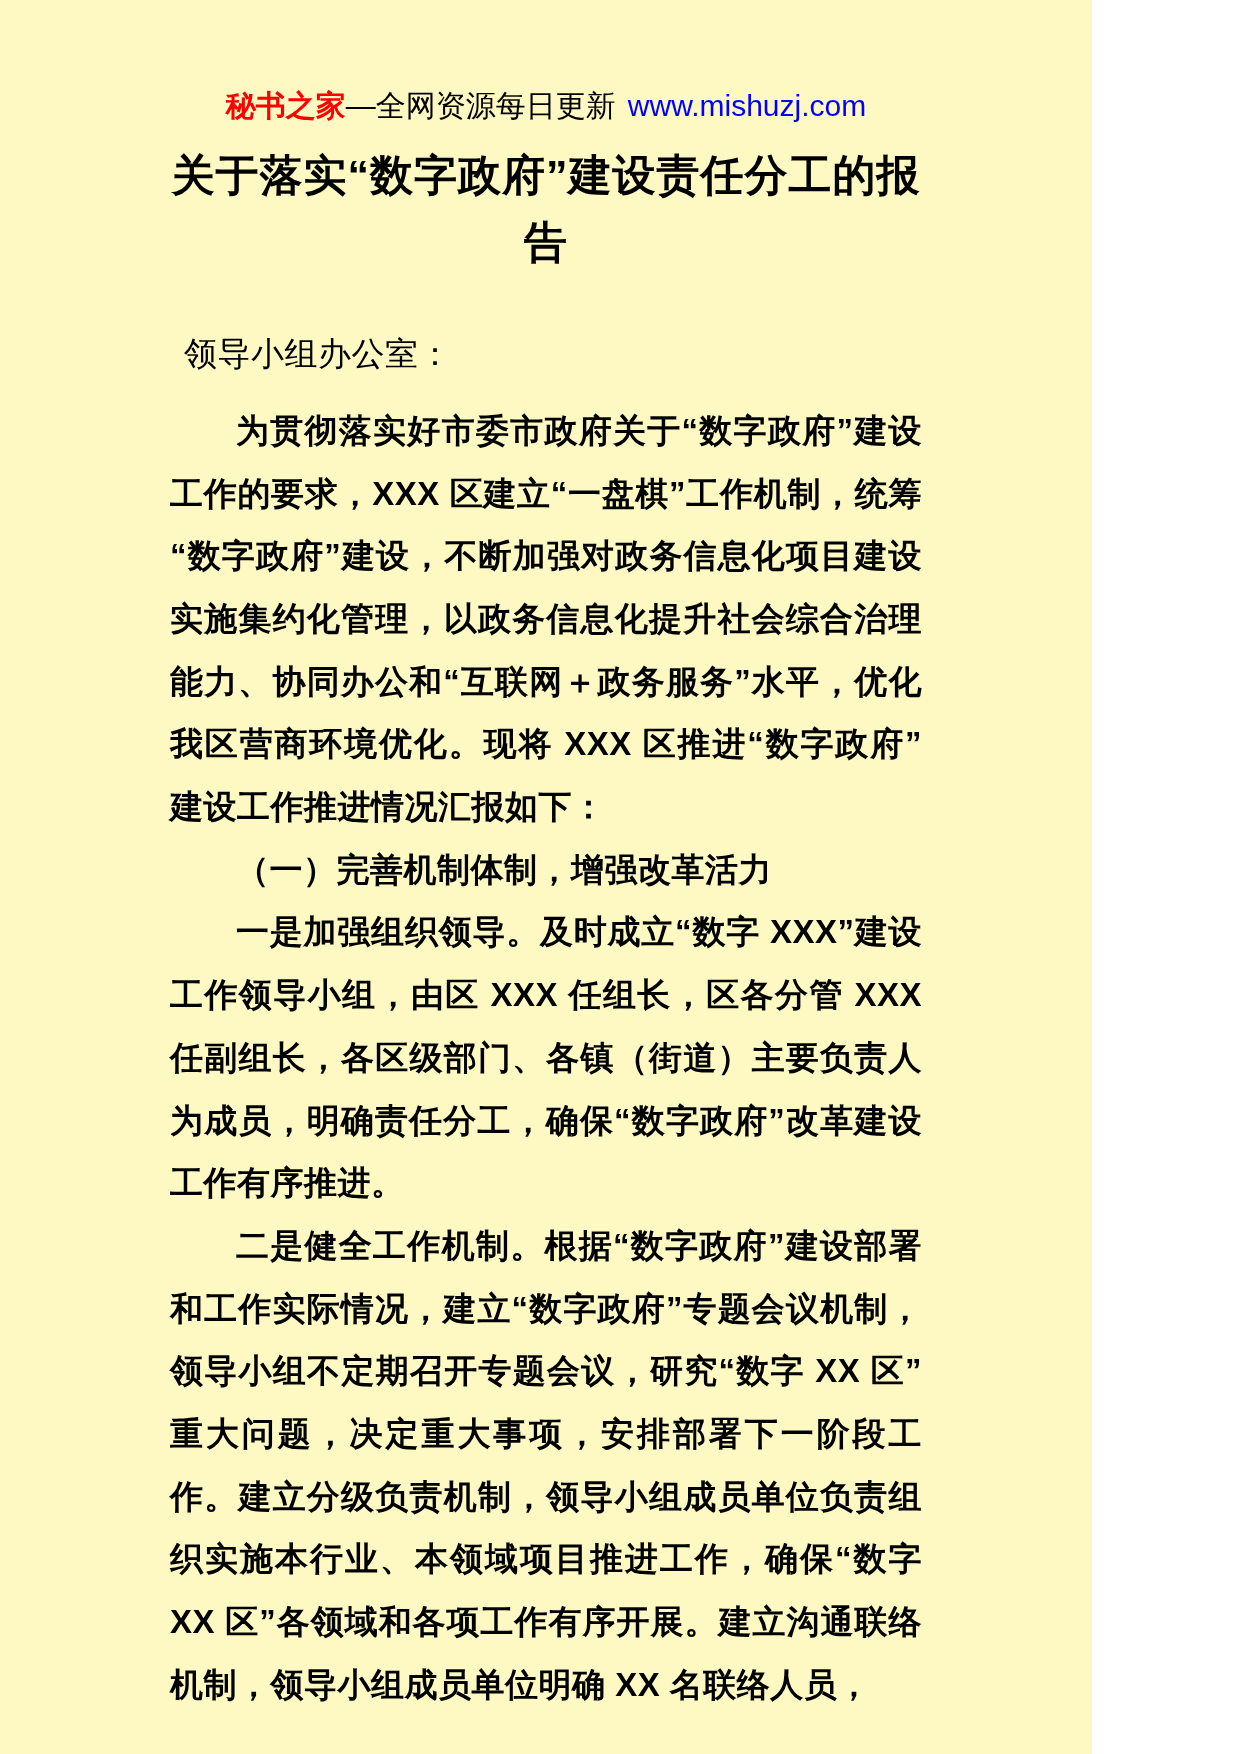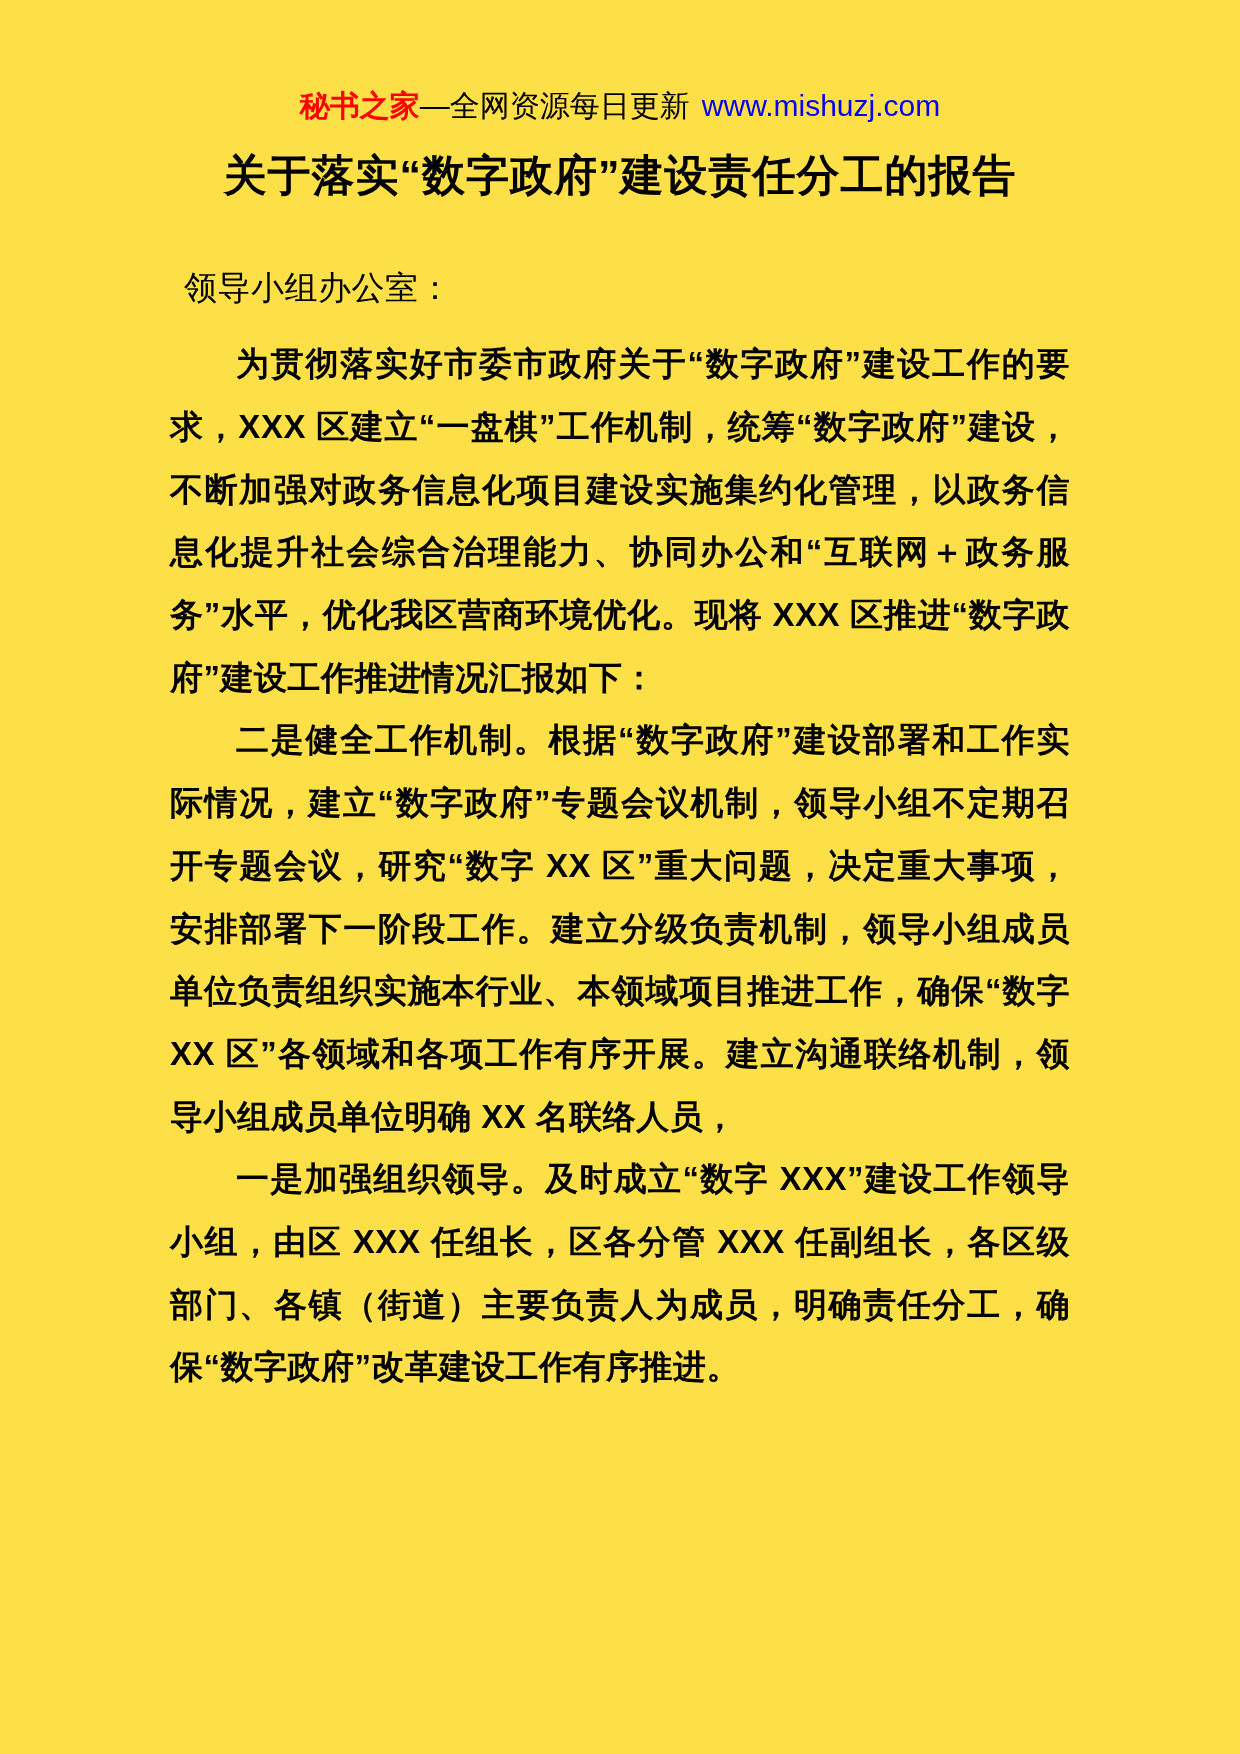--- a/index.html
+++ b/index.html
@@ -9,24 +9,24 @@
   }
   body {
     width: 1240px;
     height: 1754px;
     overflow: hidden;
     font-family: "Liberation Sans", sans-serif;
     color: #000000;
   }
   .page {
     box-sizing: border-box;
-    width: 1240px;
+    width: 1092px;
     height: 1754px;
     padding: 88px 170px 60px 170px;
-    background: #fde047;
+    background: #fef9c3;
   }
   .header {
     text-align: center;
     font-size: 30px;
     line-height: 1.2;
     white-space: nowrap;
     margin-bottom: 18px;
   }
   .header .brand {
     color: #ff0000;
@@ -78,17 +78,18 @@
 
   <div class="header">
     <span class="brand">秘书之家</span><span class="sep">—</span><span class="tagline">全网资源每日更新</span><span class="url">www.mishuzj.com</span>
   </div>
 
   <h1 class="title">关于落实“数字政府”建设责任分工的报告</h1>
 
   <div class="bodytext">
     <p class="salutation">领导小组办公室：</p>
     <p class="para">为贯彻落实好市委市政府关于“数字政府”建设工作的要求，XXX 区建立“一盘棋”工作机制，统筹“数字政府”建设，不断加强对政务信息化项目建设实施集约化管理，以政务信息化提升社会综合治理能力、协同办公和“互联网＋政务服务”水平，优化我区营商环境优化。现将 XXX 区推进“数字政府”建设工作推进情况汇报如下：</p>
+    <h2 class="heading">（一）完善机制体制，增强改革活力</h2>
+    <p class="para">一是加强组织领导。及时成立“数字 XXX”建设工作领导小组，由区 XXX 任组长，区各分管 XXX 任副组长，各区级部门、各镇（街道）主要负责人为成员，明确责任分工，确保“数字政府”改革建设工作有序推进。</p>
     <p class="para">二是健全工作机制。根据“数字政府”建设部署和工作实际情况，建立“数字政府”专题会议机制，领导小组不定期召开专题会议，研究“数字 XX 区”重大问题，决定重大事项，安排部署下一阶段工作。建立分级负责机制，领导小组成员单位负责组织实施本行业、本领域项目推进工作，确保“数字 XX 区”各领域和各项工作有序开展。建立沟通联络机制，领导小组成员单位明确 XX 名联络人员，</p>
-    <p class="para">一是加强组织领导。及时成立“数字 XXX”建设工作领导小组，由区 XXX 任组长，区各分管 XXX 任副组长，各区级部门、各镇（街道）主要负责人为成员，明确责任分工，确保“数字政府”改革建设工作有序推进。</p>
   </div>
 
 </div>
 
 </body></html>

